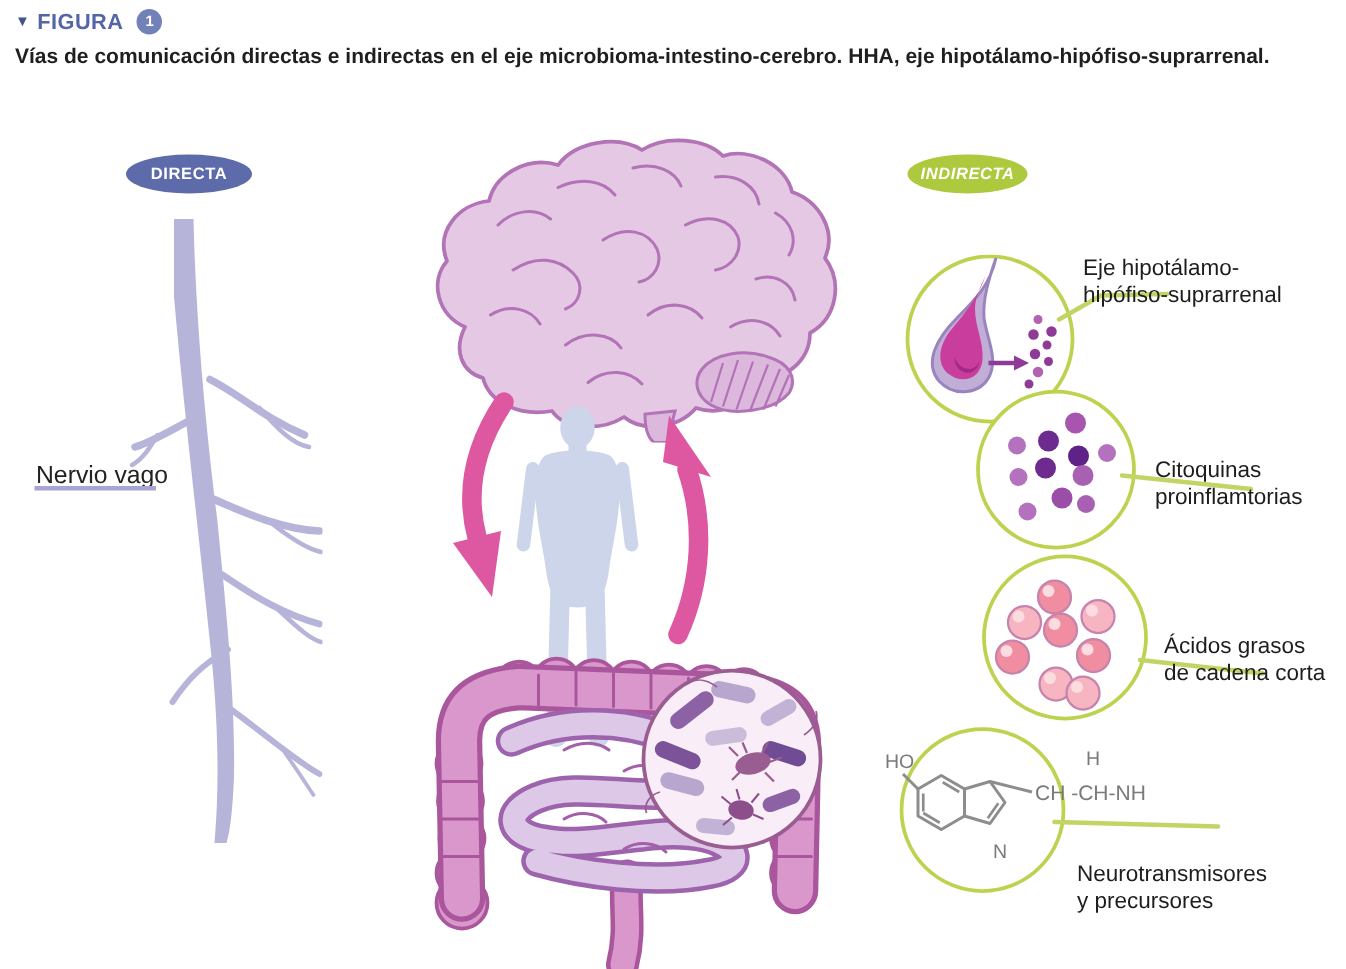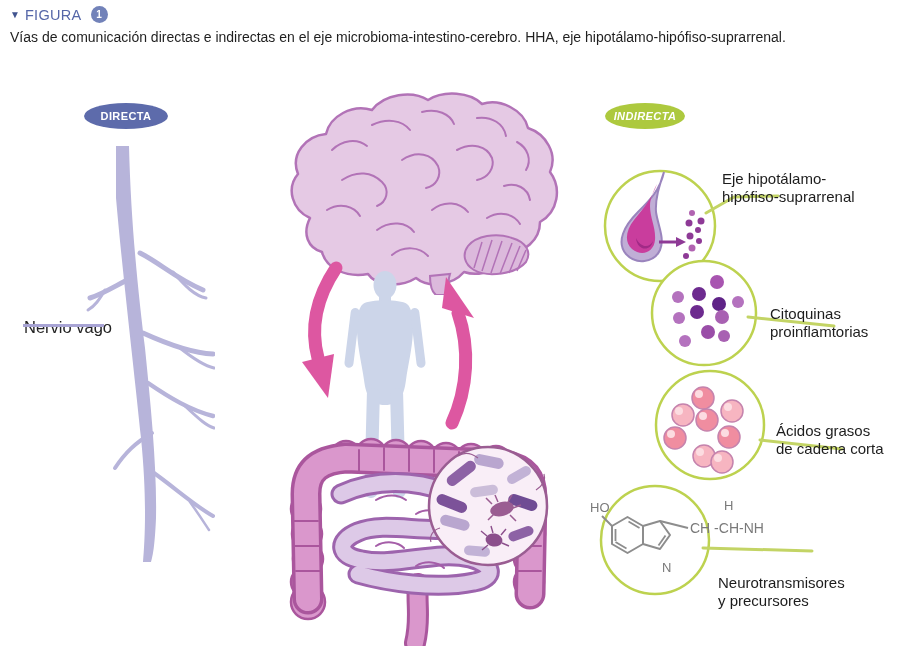--- a/index.html
+++ b/index.html
@@ -1,29 +1,29 @@
 <!DOCTYPE html>
 <html><head>
 <meta charset="utf-8">
 <style>
   html,body{margin:0;padding:0;background:#fff;}
   .canvas{position:relative;width:897px;height:646px;background:#ffffff;overflow:hidden;
           font-family:"Liberation Sans",sans-serif;}
   .abs{position:absolute;}
   .hdr-row{position:absolute;left:10px;top:6px;display:flex;align-items:center;}
   .hdr-tri{font-size:10px;color:#41548f;margin-right:5px;}
-  .hdr-label{font-size:14.5px;font-weight:normal;color:#5566a8;letter-spacing:.3px;}
+  .hdr-label{font-size:14.5px;font-weight:bold;color:#5566a8;letter-spacing:.3px;}
   .hdr-badge{margin-left:9px;width:17px;height:17px;border-radius:50%;background:#7282b9;
              color:#fff;font-size:10px;font-weight:bold;display:flex;align-items:center;justify-content:center;}
-  .caption{position:absolute;left:10px;width:880px;font-size:14px;font-weight:normal;color:#1f1f1f;}
+  .caption{position:absolute;left:10px;width:880px;font-size:14px;font-weight:bold;color:#1f1f1f;}
   .pill{position:absolute;border-radius:50%;color:#fff;font-weight:bold;font-size:11px;
         display:flex;align-items:center;justify-content:center;letter-spacing:.4px;z-index:6;}
   .pill-direct{left:84px;top:103px;width:84px;height:26px;background:#5d6bab;}
   .pill-indirect{left:605px;top:103px;width:80px;height:26px;background:#adc93e;font-style:italic;}
-  .nerve-label{position:absolute;left:24px;top:318px;font-size:16.5px;color:#222;z-index:6;}
+  .nerve-label{position:absolute;left:24px;top:308px;font-size:16.5px;color:#222;z-index:6;}
   .nerve-underline{position:absolute;left:23px;top:324px;width:81px;height:2.5px;background:#a8a4d4;z-index:6;}
   .lbl{position:absolute;font-size:15px;line-height:17.5px;color:#1d1d1d;z-index:7;margin-top:19px;}
   svg{display:block;}
 </style>
 </head>
 <body>
 
 <div class="canvas">
 
   <div class="hdr-row">

